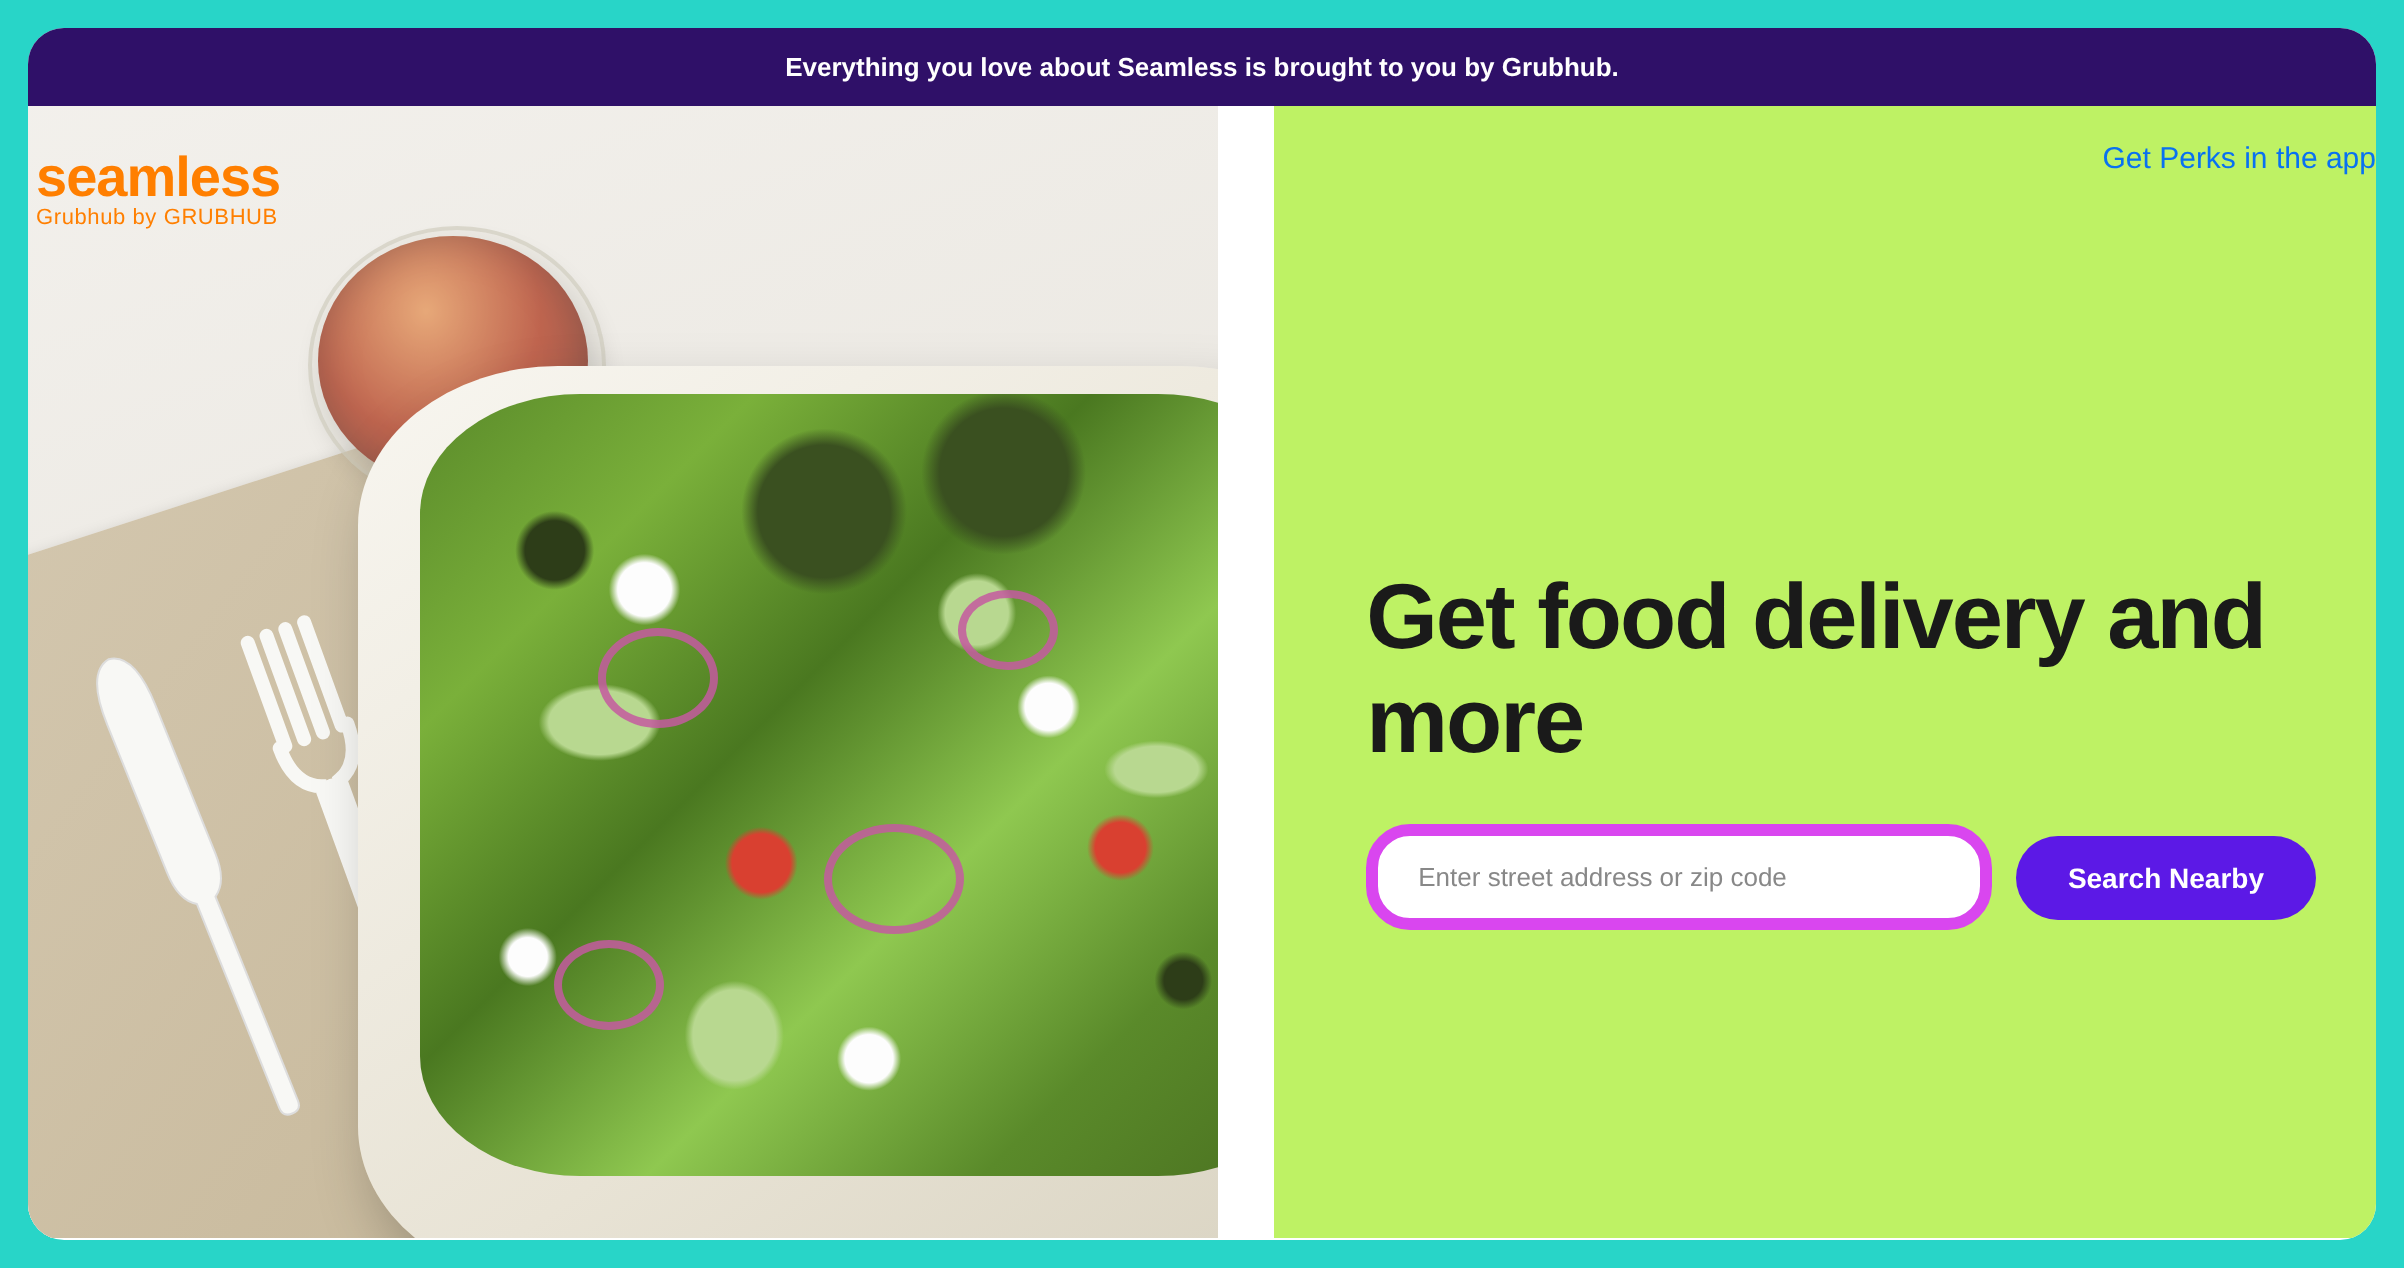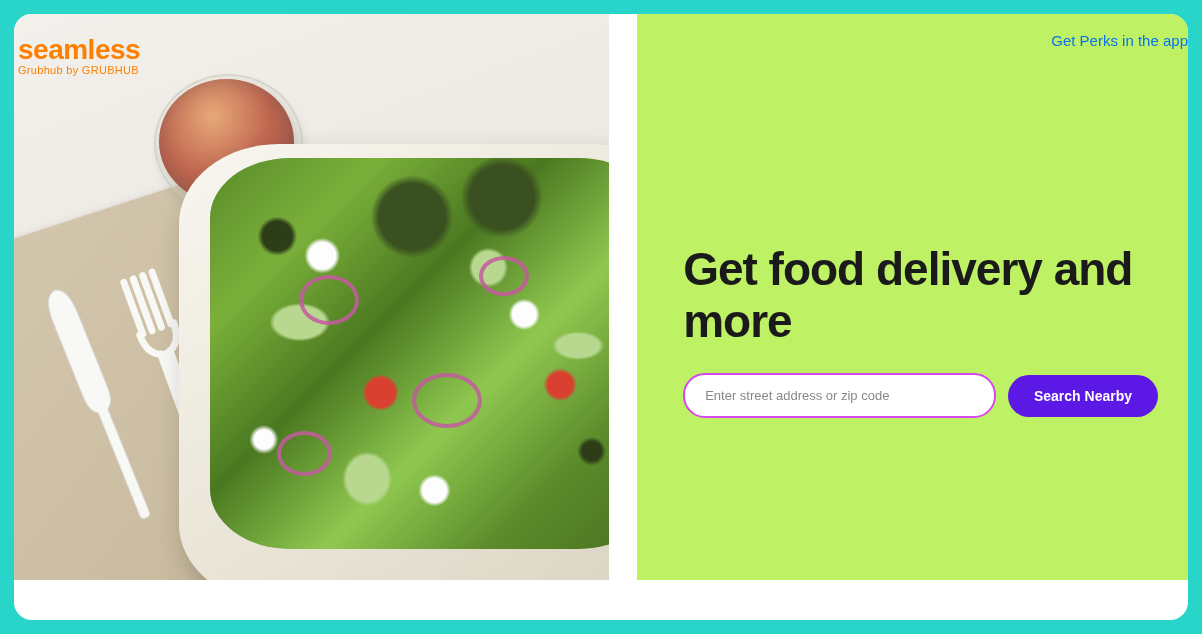--- a/index.html
+++ b/index.html
@@ -221,21 +221,21 @@
     .search-row {
       display: flex;
       gap: 12px;
       margin-top: 26px;
       align-items: center;
     }
     
     .address-input {
       flex: 1;
       padding: 13px 20px;
-      border: 2px solid #d946ef;
+      border: 6px solid #d946ef;
       border-radius: 22px;
       font-size: 13px;
       color: #666;
       outline: none;
       background: white;
     }
     
     .address-input::placeholder {
       color: #888;
     }
@@ -250,20 +250,23 @@
       font-weight: 700;
       cursor: pointer;
       white-space: nowrap;
     }
   </style>
 </head>
 <body>
 
 <div class="viewport">
 
+  <div class="banner">
+    <span>Everything you love about Seamless is brought to you by Grubhub.</span>
+  </div>
 
   <div class="main-content">
 
     <div class="left-panel">
       <div class="food-scene">
         <div class="table-surface"></div>
         <div class="napkin"></div>
 
         <svg class="knife" width="80" height="260">
           <path d="M 35 10 Q 48 12 48 40 L 48 120 Q 48 135 40 140 L 40 250 Q 40 255 35 255 Q 30 255 30 250 L 30 140 Q 22 135 22 120 L 22 40 Q 22 12 35 10 Z" fill="#f8f8f5" stroke="#ddd" stroke-width="1"></path>

